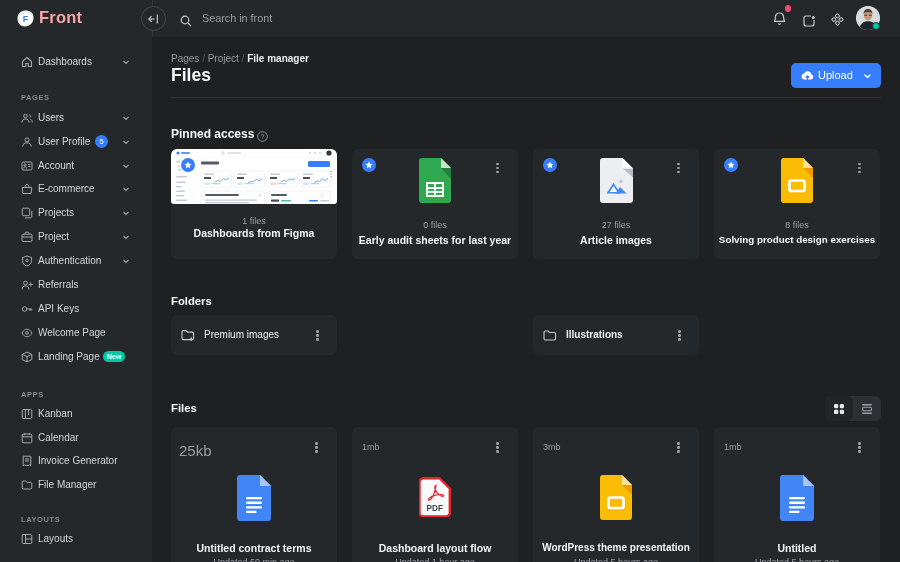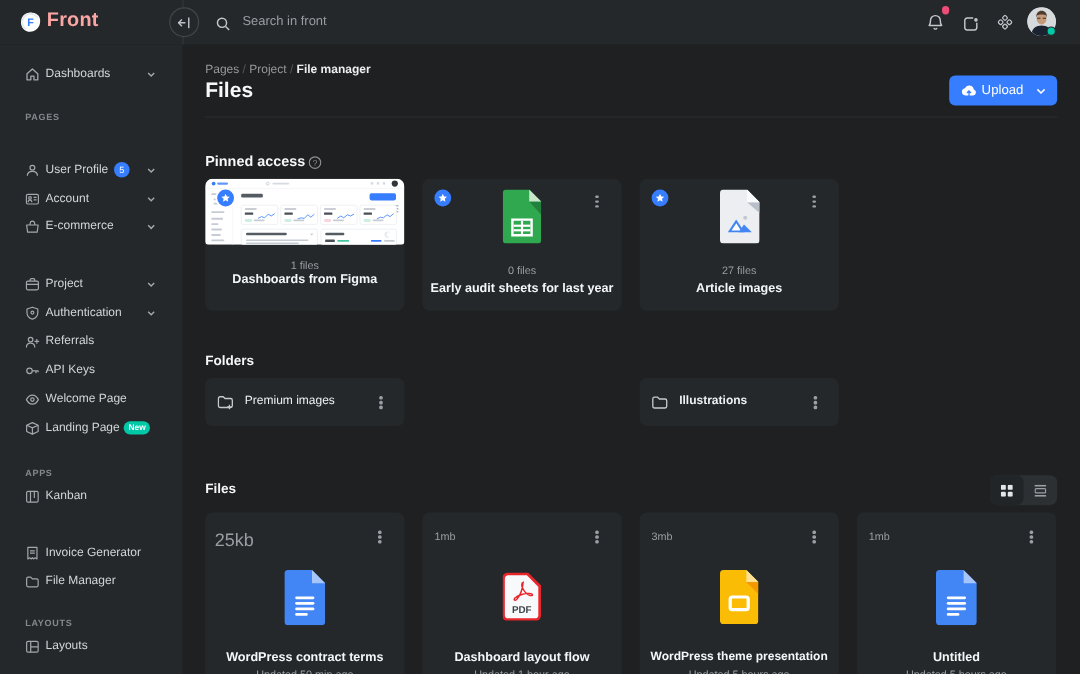--- a/index.html
+++ b/index.html
@@ -100,20 +100,34 @@
   <div class="srow" style="top:50px">
     <svg width="12" height="12" viewBox="0 0 12 12">
         <path d="M1.5 5.5 L6 1.5 L10.5 5.5 V10.5 H7.3 V7.5 H4.7 V10.5 H1.5 Z" stroke="#a3a8ad" stroke-width="1.1" fill="none" stroke-linejoin="round"></path>
       </svg>
     <span class="t">Dashboards</span>
     <svg class="chev" width="8" height="8" viewBox="0 0 8 8">
         <path d="M1.5 2.8 L4 5.3 L6.5 2.8" stroke="#a3a8ad" stroke-width="1.2" fill="none"></path>
       </svg>
   </div>
   <div class="slabel" style="top:93px">PAGES</div>
+  <div class="srow" style="top:105.5px">
+    <svg width="12" height="12" viewBox="0 0 12 12">
+        <g stroke="#a3a8ad" stroke-width="1" fill="none">
+          <circle cx="4.5" cy="4" r="1.8"></circle>
+          <path d="M1 10.5 C1 8 2.5 7 4.5 7 C6.5 7 8 8 8 10.5"></path>
+          <path d="M8.5 2.5 a1.8 1.8 0 0 1 0 3.2"></path>
+          <path d="M9.3 7.2 C10.6 7.7 11.2 8.8 11.2 10.5"></path>
+        </g>
+      </svg>
+    <span class="t">Users</span>
+    <svg class="chev" width="8" height="8" viewBox="0 0 8 8">
+        <path d="M1.5 2.8 L4 5.3 L6.5 2.8" stroke="#a3a8ad" stroke-width="1.2" fill="none"></path>
+      </svg>
+  </div>
   <div class="srow" style="top:129.5px">
     <svg width="12" height="12" viewBox="0 0 12 12">
         <g stroke="#a3a8ad" stroke-width="1" fill="none">
           <circle cx="6" cy="3.8" r="2"></circle>
           <path d="M1.8 10.5 C1.8 7.8 3.6 6.8 6 6.8 C8.4 6.8 10.2 7.8 10.2 10.5"></path>
         </g>
       </svg>
     <span class="t">User Profile</span>
     <span class="abs" style="left:95px;top:5.5px;width:13px;height:13px;border-radius:50%;background:#377dff;color:#fff;font-size:7.5px;display:flex;align-items:center;justify-content:center">5</span>
     <svg class="chev" width="8" height="8" viewBox="0 0 8 8">
@@ -139,20 +153,32 @@
         <g stroke="#a3a8ad" stroke-width="1" fill="none">
           <path d="M1.2 4.5 H10.8 L10 10.5 H2 Z" stroke-linejoin="round"></path>
           <path d="M4 4.5 C4 2.5 4.8 1.3 6 1.3 C7.2 1.3 8 2.5 8 4.5"></path>
         </g>
       </svg>
     <span class="t">E-commerce</span>
     <svg class="chev" width="8" height="8" viewBox="0 0 8 8">
         <path d="M1.5 2.8 L4 5.3 L6.5 2.8" stroke="#a3a8ad" stroke-width="1.2" fill="none"></path>
       </svg>
   </div>
+  <div class="srow" style="top:201px">
+    <svg width="12" height="12" viewBox="0 0 12 12">
+        <g stroke="#a3a8ad" stroke-width="1" fill="none">
+          <rect x="1.2" y="1.2" width="7.5" height="7.5" rx="1.5"></rect>
+          <path d="M10.8 4 V9.3 a1.5 1.5 0 0 1 -1.5 1.5 H4"></path>
+        </g>
+      </svg>
+    <span class="t">Projects</span>
+    <svg class="chev" width="8" height="8" viewBox="0 0 8 8">
+        <path d="M1.5 2.8 L4 5.3 L6.5 2.8" stroke="#a3a8ad" stroke-width="1.2" fill="none"></path>
+      </svg>
+  </div>
   <div class="srow" style="top:225px">
     <svg width="12" height="12" viewBox="0 0 12 12">
         <g stroke="#a3a8ad" stroke-width="1" fill="none">
           <rect x="1" y="3.2" width="10" height="7.3" rx="1.2"></rect>
           <path d="M4 3.2 V2.4 a1.2 1.2 0 0 1 1.2 -1.2 H6.8 A1.2 1.2 0 0 1 8 2.4 V3.2"></path>
           <path d="M1 6 H11"></path>
         </g>
       </svg>
     <span class="t">Project</span>
     <svg class="chev" width="8" height="8" viewBox="0 0 8 8">
@@ -211,20 +237,29 @@
   </div>
   <div class="slabel" style="top:390px">APPS</div>
   <div class="srow" style="top:401.5px">
     <svg width="12" height="12" viewBox="0 0 12 12">
         <g stroke="#a3a8ad" stroke-width="1" fill="none">
           <rect x="1.2" y="1.5" width="9.6" height="9" rx="1.2"></rect>
           <path d="M4.4 1.5 V10.5 M7.6 1.5 V7"></path>
         </g>
       </svg>
     <span class="t">Kanban</span>
+  </div>
+  <div class="srow" style="top:425.5px">
+    <svg width="12" height="12" viewBox="0 0 12 12">
+        <g stroke="#a3a8ad" stroke-width="1" fill="none">
+          <rect x="1.2" y="2" width="9.6" height="8.8" rx="1.2"></rect>
+          <path d="M1.2 4.8 H10.8 M3.8 1 V3 M8.2 1 V3"></path>
+        </g>
+      </svg>
+    <span class="t">Calendar</span>
   </div>
   <div class="srow" style="top:449px">
     <svg width="12" height="12" viewBox="0 0 12 12">
         <g stroke="#a3a8ad" stroke-width="1" fill="none">
           <path d="M2.2 1.2 H9.8 V10.8 L8.2 9.8 L6.9 10.8 L6 9.8 L5.1 10.8 L3.8 9.8 L2.2 10.8 Z" stroke-linejoin="round"></path>
           <path d="M4 4 H8 M4 6 H8"></path>
         </g>
       </svg>
     <span class="t">Invoice Generator</span>
   </div>
@@ -401,20 +436,42 @@
         <circle cx="21" cy="23.5" r="1.7" fill="#c3c9d1"></circle>
         <path d="M6.5 35.5 L13.5 25 L20.5 35.5 Z" fill="#4285f4"></path>
         <path d="M9.6 34 L13.6 28 L17.4 34 Z" fill="#fdfdfe"></path>
         <path d="M15.5 35.5 L20 29 L26.5 35.5 Z" fill="#4285f4"></path>
       </svg>
     </div>
     <div class="cfiles" style="top:71.5px">27 files</div>
     <div class="cname" style="top:85.5px">Article images</div>
   </div>
 
+  <div class="pcard" style="left:714px">
+    <div class="starb">
+        <svg width="8" height="8" viewBox="0 0 10 10">
+          <path d="M5 0.6 L6.3 3.4 L9.4 3.8 L7.1 5.9 L7.7 9 L5 7.4 L2.3 9 L2.9 5.9 L0.6 3.8 L3.7 3.4 Z" fill="#fff"></path>
+        </svg>
+      </div>
+    <div class="dots" style="left:144px;top:14px">
+        <i></i>
+        <i></i>
+        <i></i>
+      </div>
+    <div class="abs" style="left:67px;top:9px">
+      <svg width="32" height="45" viewBox="0 0 32 45">
+        <path d="M3 0 H22 L32 10 V42 a3 3 0 0 1 -3 3 H3 a3 3 0 0 1 -3 -3 V3 a3 3 0 0 1 3 -3 Z" fill="#fbbc05"></path>
+        <path d="M22 10 H32 V20 Z" fill="#f29900"></path>
+        <path d="M22 0 L32 10 H22 Z" fill="#fde293"></path>
+        <rect x="8.5" y="22.5" width="15" height="10.5" rx="1.8" fill="none" stroke="#fff" stroke-width="2.7"></rect>
+      </svg>
+    </div>
+    <div class="cfiles" style="top:71.5px">8 files</div>
+    <div class="cname" style="top:85.5px;font-size:9.8px">Solving product design exercises</div>
+  </div>
 
   <div class="sec" style="left:171px;top:295px">Folders</div>
   <div class="fcard" style="left:171px">
     <svg class="abs" style="left:10px;top:14px" width="14" height="13" viewBox="0 0 14 13">
         <path d="M1 3 a1.4 1.4 0 0 1 1.4 -1.4 H5 l1.5 1.5 H11.2 a1.4 1.4 0 0 1 1.4 1.4 V9.2 a1.4 1.4 0 0 1 -1.4 1.4 H2.4 a1.4 1.4 0 0 1 -1.4 -1.4 Z" stroke="#c6cacd" stroke-width="1.1" fill="none" stroke-linejoin="round"></path>
         <g stroke="#c6cacd" stroke-width="1">
           <path d="M10.2 8.2 V12"></path>
           <path d="M8.3 10.1 H12.1"></path>
         </g>
       </svg>
@@ -469,21 +526,21 @@
         <path d="M3 0 H23 L34 11 V43 a3 3 0 0 1 -3 3 H3 a3 3 0 0 1 -3 -3 V3 a3 3 0 0 1 3 -3 Z" fill="#4285f4"></path>
         <path d="M23 0 L34 11 H23 Z" fill="#a6c5fa"></path>
         <g fill="#fff">
           <rect x="9" y="22" width="16" height="2.3" rx="1.1"></rect>
           <rect x="9" y="26.6" width="16" height="2.3" rx="1.1"></rect>
           <rect x="9" y="31.2" width="16" height="2.3" rx="1.1"></rect>
           <rect x="9" y="35.8" width="10.5" height="2.3" rx="1.1"></rect>
         </g>
       </svg>
     </div>
-    <div class="cname" style="top:114.5px">WordPress contract terms</div>
+    <div class="cname" style="top:114.5px">Untitled contract terms</div>
     <div class="cfiles" style="top:129.5px">Updated 50 min ago</div>
   </div>
 
   <div class="gcard" style="left:352px">
     <div class="abs" style="left:10px;top:15px;font-size:9px;color:#999ea3">1mb</div>
     <div class="dots" style="left:144px;top:15px">
         <i></i>
         <i></i>
         <i></i>
       </div>

